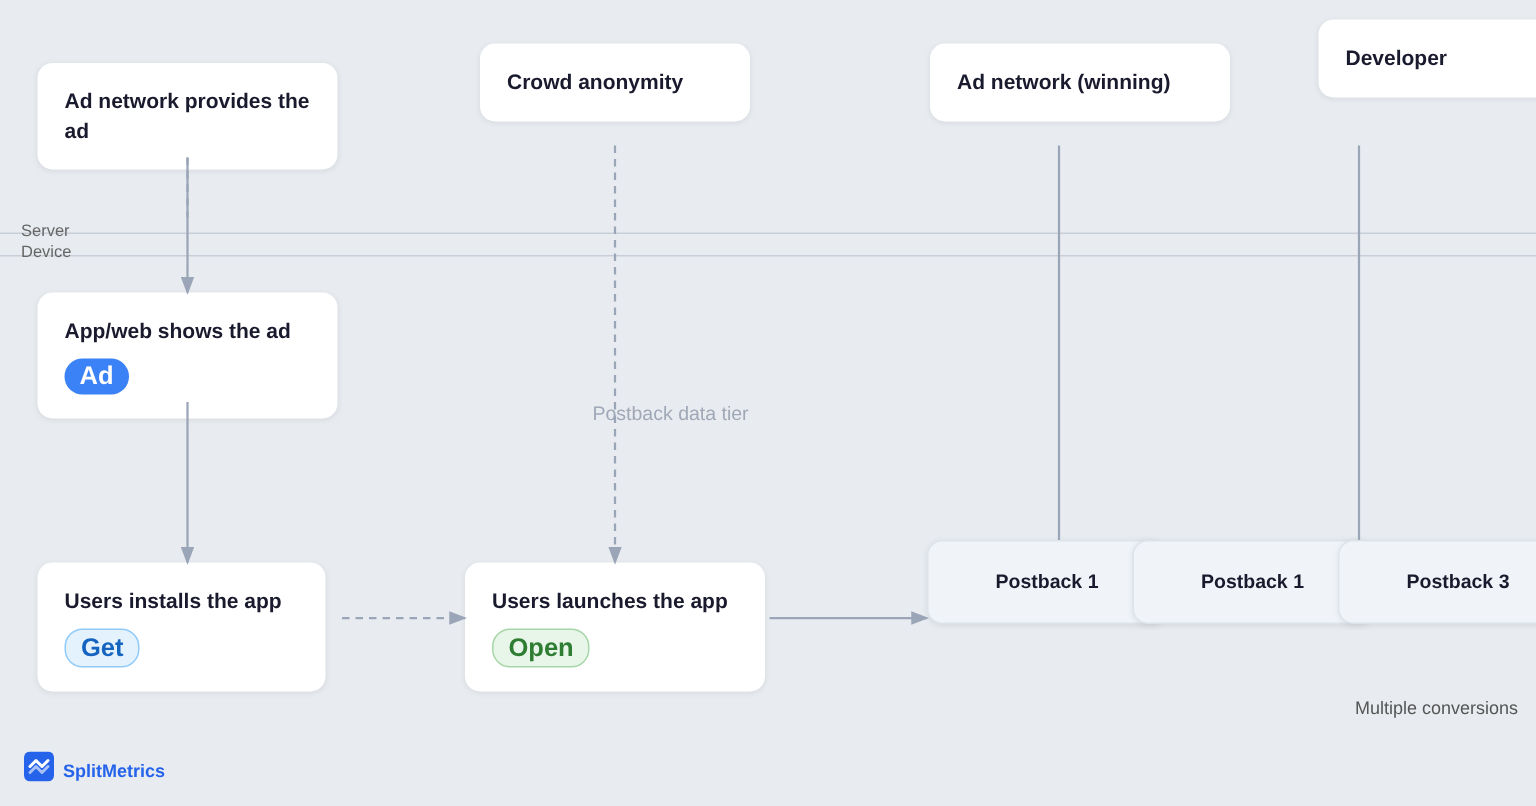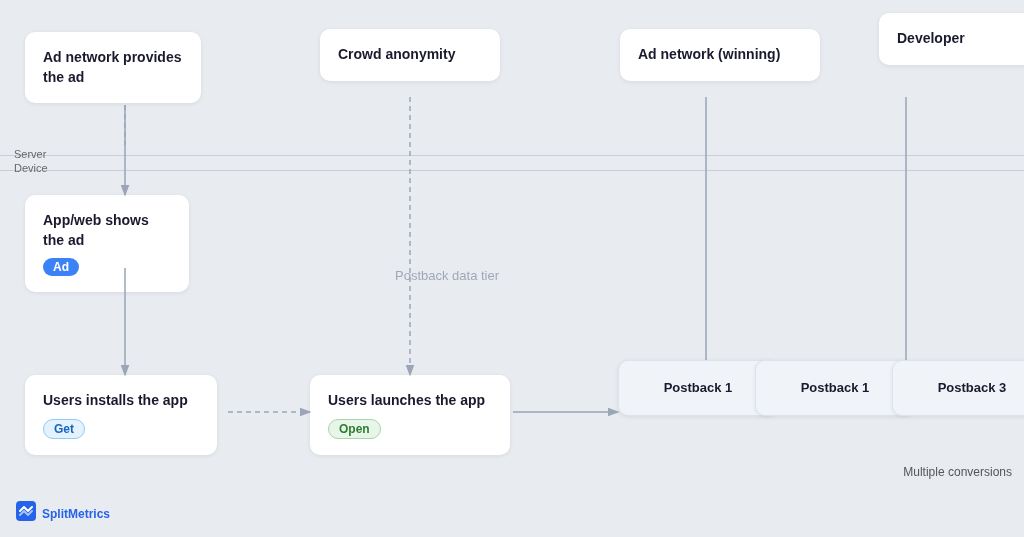--- a/index.html
+++ b/index.html
@@ -63,44 +63,44 @@
       font-weight: 600;
       color: #1a1a2e;
       line-height: 1.4;
     }
 
     .card-badge {
       display: inline-block;
       margin-top: 8px;
       padding: 2px 10px;
       border-radius: 12px;
-      font-size: 12px;
+      font-size: 17px;
       font-weight: 600;
     }
     .badge-blue {
       background: #3b82f6;
       color: #fff;
     }
     .badge-green {
       background: #e8f5e9;
       color: #2e7d32;
       border: 1px solid #a5d6a7;
     }
     .badge-get {
       background: #e3f2fd;
       color: #1565c0;
       border: 1px solid #90caf9;
     }
 
     
-    #card-ad-network { top: 32px; left: 25px; width: 176px; }
+    #card-ad-network { top: 42px; left: 25px; width: 200px; }
     #card-crowd { top: 29px; left: 320px; width: 180px; }
     #card-ad-winning { top: 29px; left: 620px; width: 200px; }
     #card-developer { top: 13px; left: 835px; width: 140px; margin-left: 44px; }
-    #card-app-shows { top: 195px; left: 25px; width: 164px; }
+    #card-app-shows { top: 195px; left: 25px; width: 200px; }
     #card-users-installs { top: 375px; left: 25px; width: 192px; }
     #card-user-launches { top: 375px; left: 310px; width: 200px; }
     #card-postback1 { top: 360px; left: 618px; width: 120px; }
     #card-postback2 { top: 360px; left: 755px; width: 120px; }
     #card-postback3 { top: 360px; left: 892px; width: 120px; }
 
     
     #card-postback1, #card-postback2, #card-postback3 {
       background: #f0f4f8;
       border: 1px solid #dde3ea;

